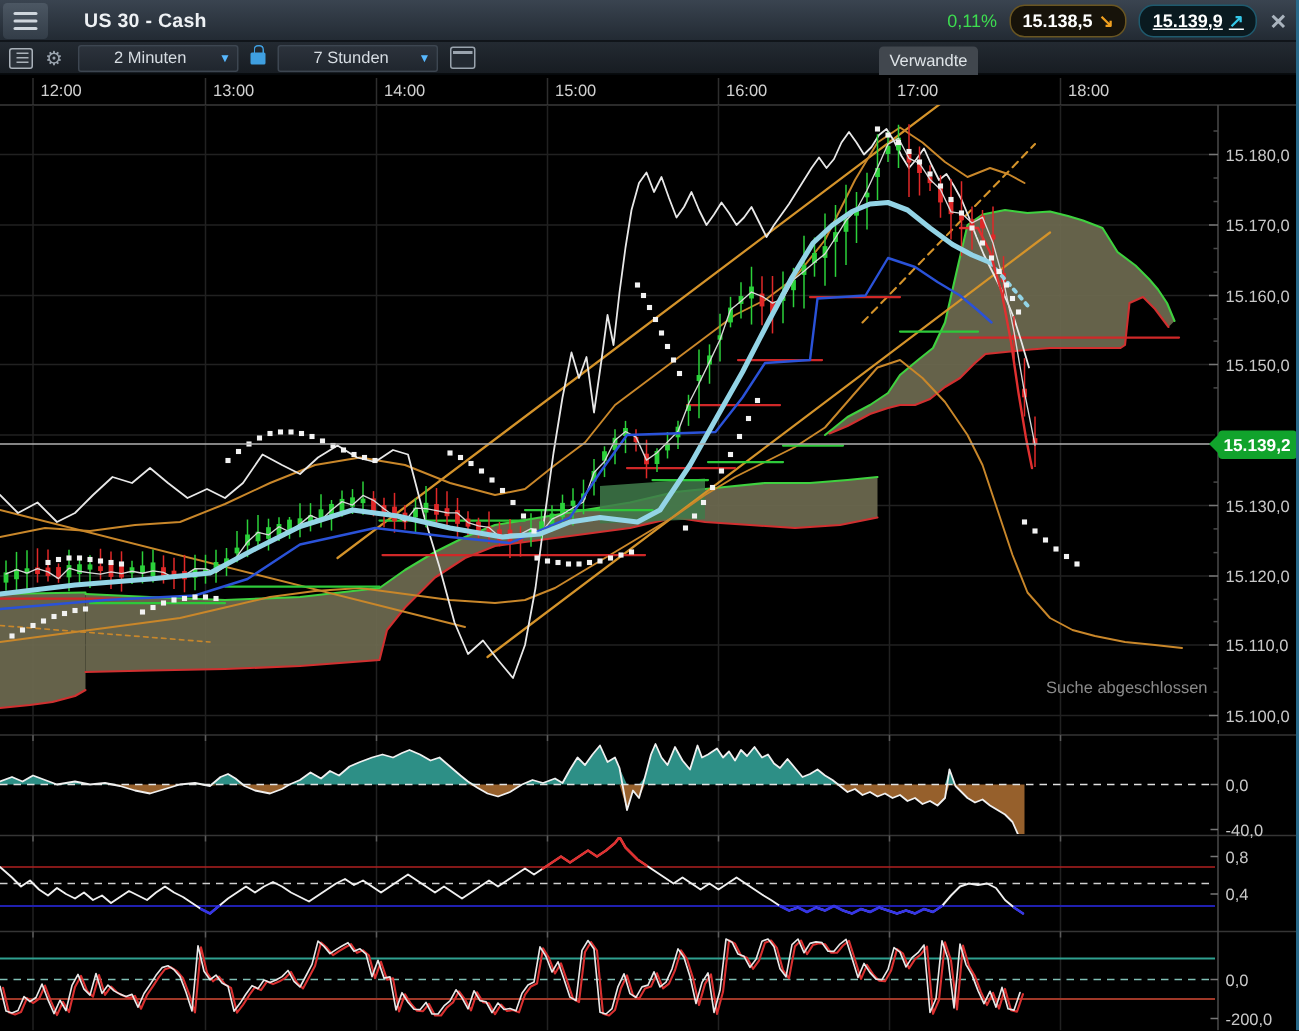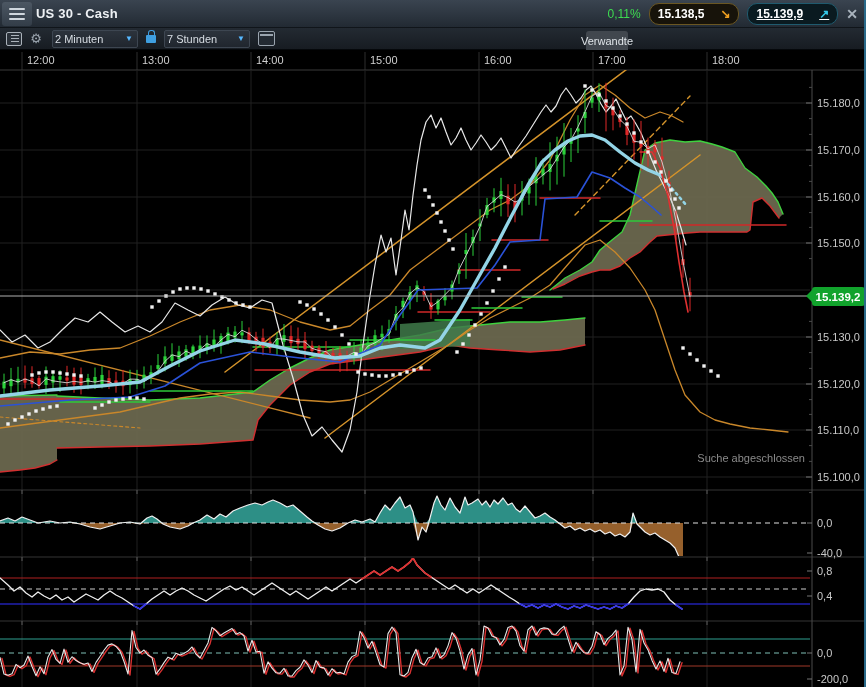--- a/index.html
+++ b/index.html
@@ -4,46 +4,46 @@
 <style>
   html,body{margin:0;padding:0;background:#000;width:866px;height:687px;overflow:hidden;
     font-family:"Liberation Sans",sans-serif;-webkit-font-smoothing:antialiased;}
   #app{position:relative;width:866px;height:687px;background:#000;}
   
   .topbar{position:absolute;left:0;top:0;width:866px;height:28px;
     background:linear-gradient(#3a4450,#222a33);display:flex;align-items:center;border-bottom:1px solid #10151a;box-sizing:border-box;}
   .hamburger{width:30px;height:24px;margin:2px 0 2px 2px;border-radius:3px;
     background:linear-gradient(#4c5763,#333d48);display:flex;flex-direction:column;justify-content:center;gap:3px;align-items:center;cursor:pointer;}
   .hamburger i{display:block;width:16px;height:2px;background:#cfd6dd;border-radius:1px;}
-  .title{color:#eef1f4;font-size:13px;font-weight:bold;margin-left:4px;letter-spacing:.2px;}
+  .title{color:#eef1f4;font-size:13px;font-weight:bold;margin-left:24px;letter-spacing:.2px;}
   .pct{margin-left:auto;color:#3ddc50;font-size:12px;font-weight:normal;}
-  .quote{display:flex;align-items:center;gap:16px;height:20px;border-radius:10px;padding:0 8px;margin-left:8px;
+  .quote{display:flex;align-items:center;gap:4px;height:20px;border-radius:10px;padding:0 8px;margin-left:8px;
     font-size:12px;font-weight:bold;color:#fff;cursor:pointer;}
   .quote.bid{background:#17130a;border:1px solid #6a5622;}
   .quote.ask{background:#0a1a20;border:1px solid #1f5a6e;text-decoration:underline;}
   .arr{font-size:12px;font-weight:bold;}
   .arr.down{color:#f0a020;}
   .arr.up{color:#35c8e8;}
   .closex{color:#aab4be;font-size:14px;font-weight:bold;margin:0 8px 0 8px;cursor:pointer;}
   
   .toolbar{position:absolute;left:0;top:28px;width:866px;height:22px;
     background:linear-gradient(#232a32,#171c22);border-bottom:1px solid #05080b;box-sizing:border-box;
     display:flex;align-items:center;}
   .tbicon{width:16px;height:14px;margin-left:6px;cursor:pointer;position:relative;}
   .listicon{border:1px solid #aab2ba;border-radius:2px;background:#2a3139;box-sizing:border-box;}
   .listicon i{display:block;height:1px;background:#aab2ba;margin:2px 2px 0 4px;}
   .gear{color:#9aa4ae;font-size:13px;line-height:14px;text-align:center;width:16px;margin-left:6px;cursor:pointer;}
-  .dd{display:flex;align-items:center;justify-content:space-between;width:78px;height:16px;margin-left:8px;padding:0 4px 0 2px;
+  .dd{display:flex;align-items:center;justify-content:space-between;width:78px;height:16px;margin-left:8px;padding:0 4px 0 23px;
     background:linear-gradient(#2c333c,#20262e);border:1px solid #3d4651;border-radius:2px;color:#d7dde3;font-size:11px;cursor:pointer;}
   .dd .chev{color:#57b8ff;font-size:8px;}
   .lock{width:10px;height:8px;margin-left:8px;background:#3f9fe0;border-radius:1px;position:relative;cursor:pointer;}
   .lock:before{content:"";position:absolute;left:1.5px;top:-5px;width:5px;height:5px;border:1.5px solid #3f9fe0;border-bottom:none;border-radius:3px 3px 0 0;}
   .cal{width:15px;height:13px;border:1px solid #9aa4ae;border-radius:2px;margin-left:8px;position:relative;background:#232a32;cursor:pointer;}
   .cal:before{content:"";position:absolute;left:1px;right:1px;top:2px;height:2px;background:#9aa4ae;}
-  .reltab{position:absolute;left:586px;top:31px;width:42px;height:19px;background:#41474e;border-radius:3px 3px 0 0;
+  .reltab{position:absolute;left:586px;top:31px;width:66px;height:19px;background:#41474e;border-radius:3px 3px 0 0;
     color:#dfe4e8;font-size:11px;display:flex;align-items:center;justify-content:center;cursor:pointer;}
   
   .winctl{position:absolute;left:804px;top:56px;width:56px;height:14px;display:flex;align-items:flex-end;gap:7px;}
   .winctl .dash{width:9px;height:2px;background:#596067;margin-bottom:2px;cursor:pointer;}
   .winctl .winbox{width:13px;height:11px;border:1px solid #8fa0ae;box-sizing:border-box;cursor:pointer;}
   .winctl .winbox i{display:block;height:3px;background:#6f93b8;}
   .edge{position:absolute;right:0;top:0;width:2px;height:687px;background:#2a6a8a;}
   svg text{font-family:"Liberation Sans",sans-serif;}
 </style>
 </head>

